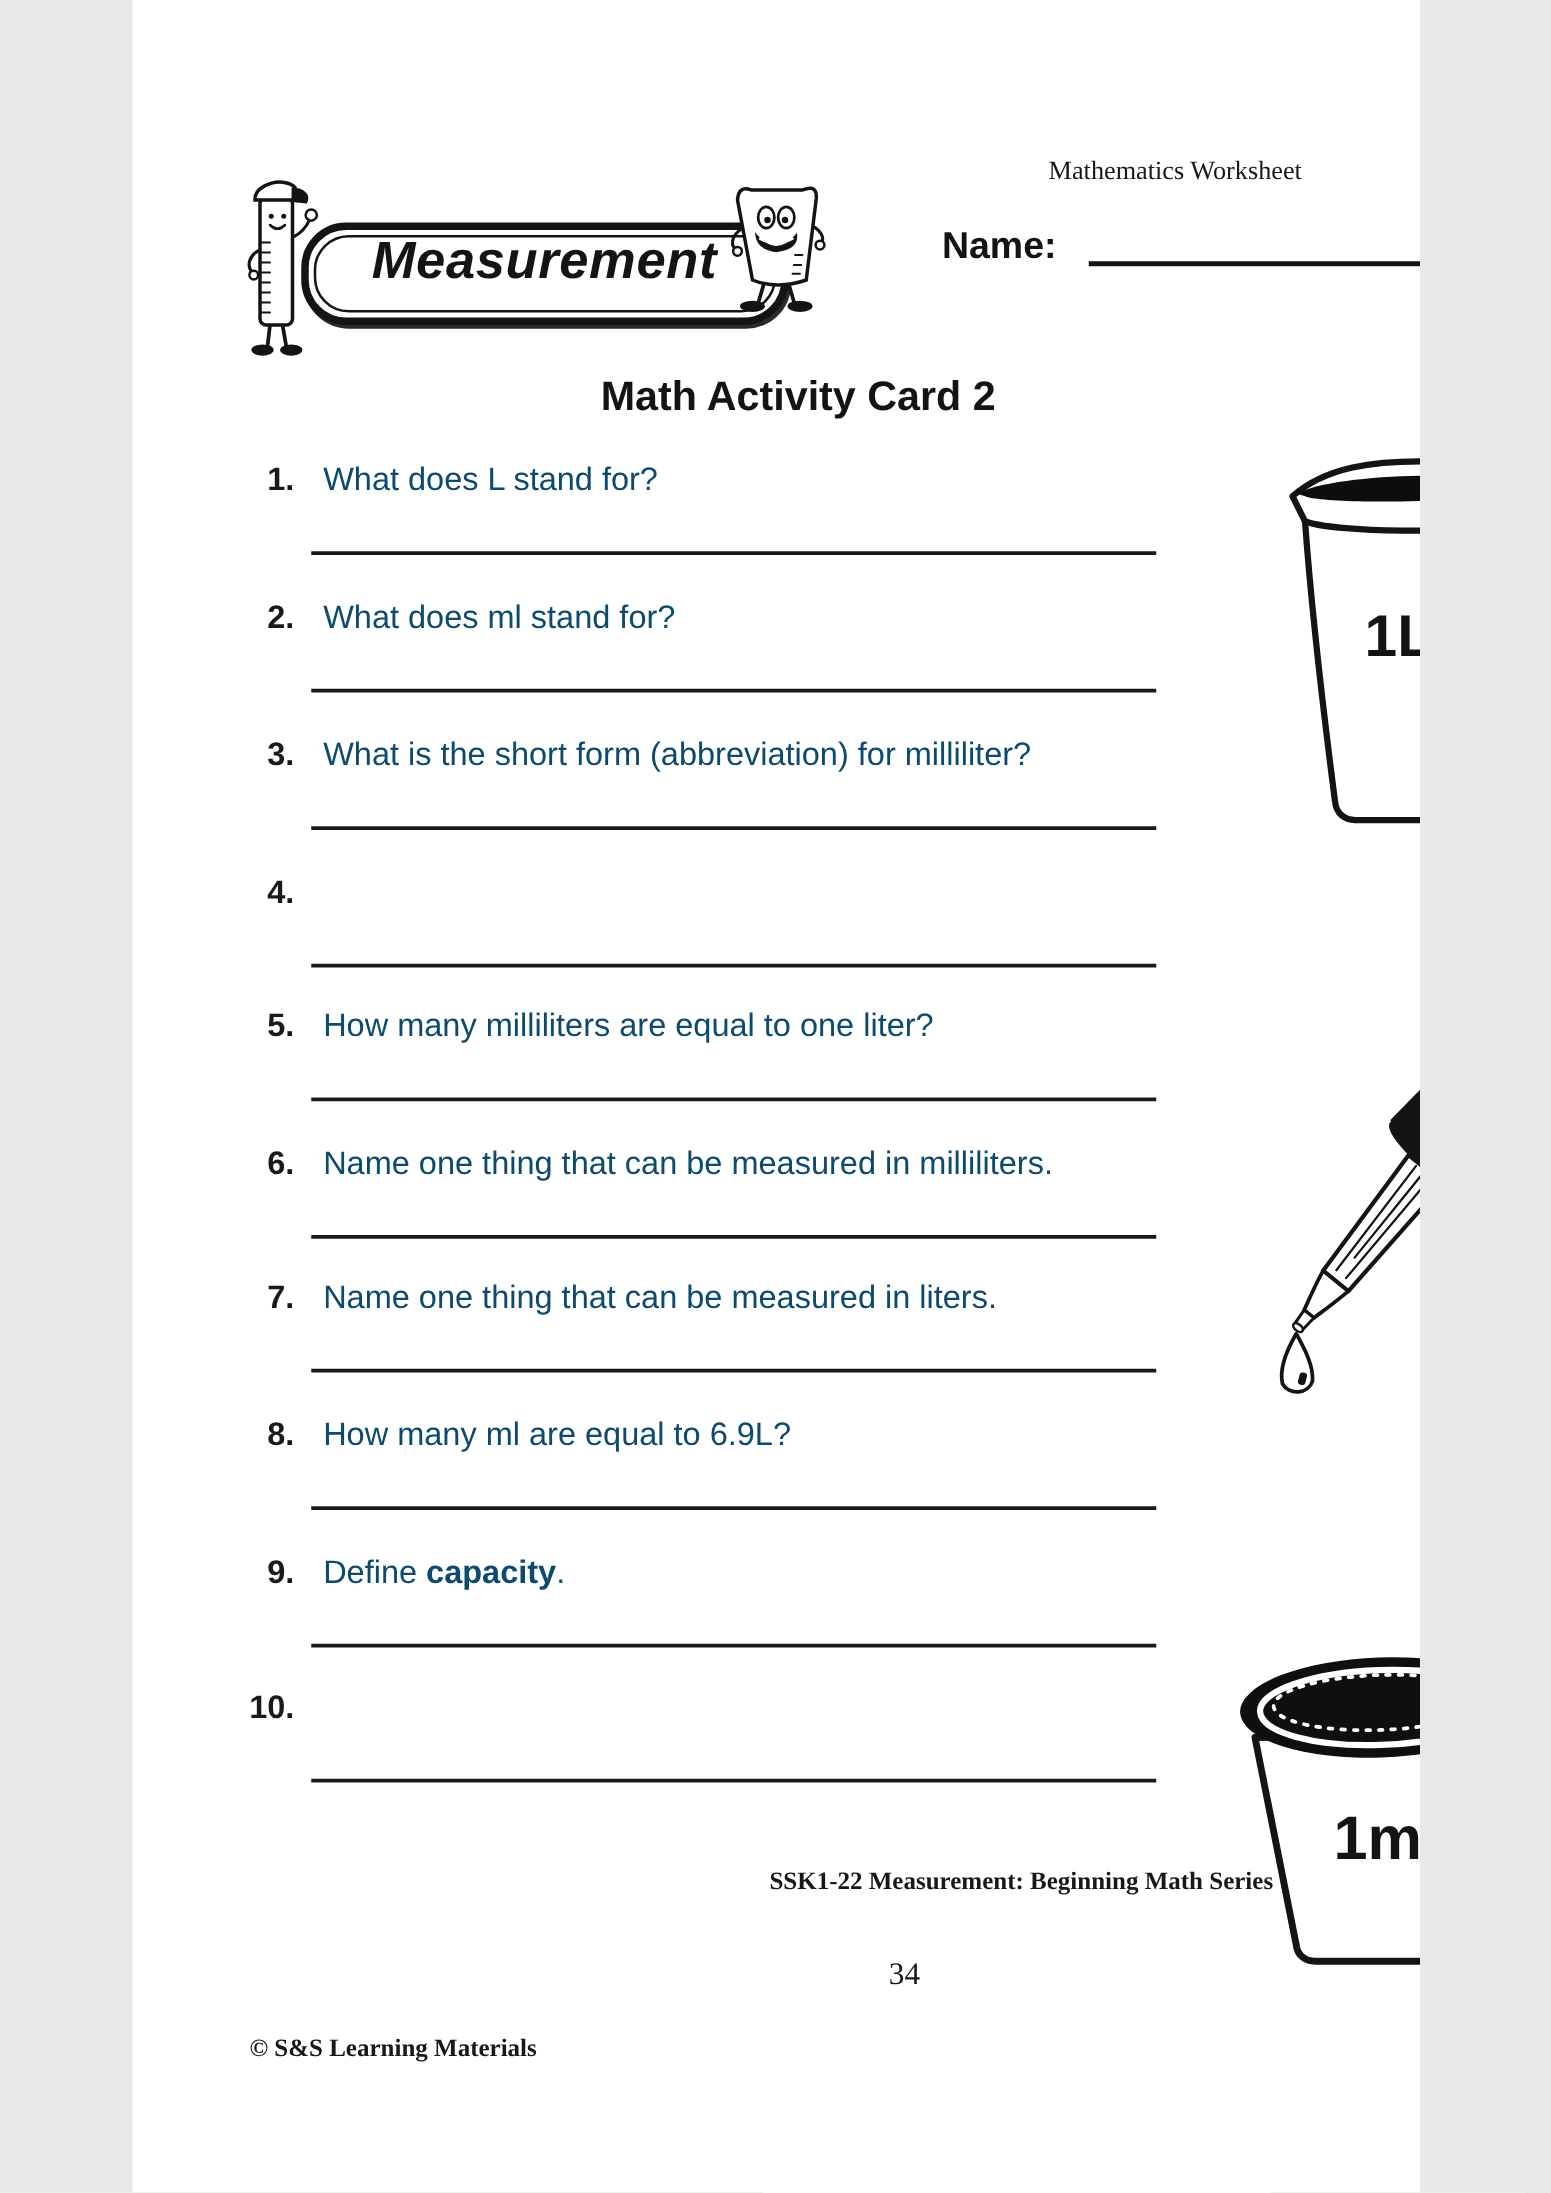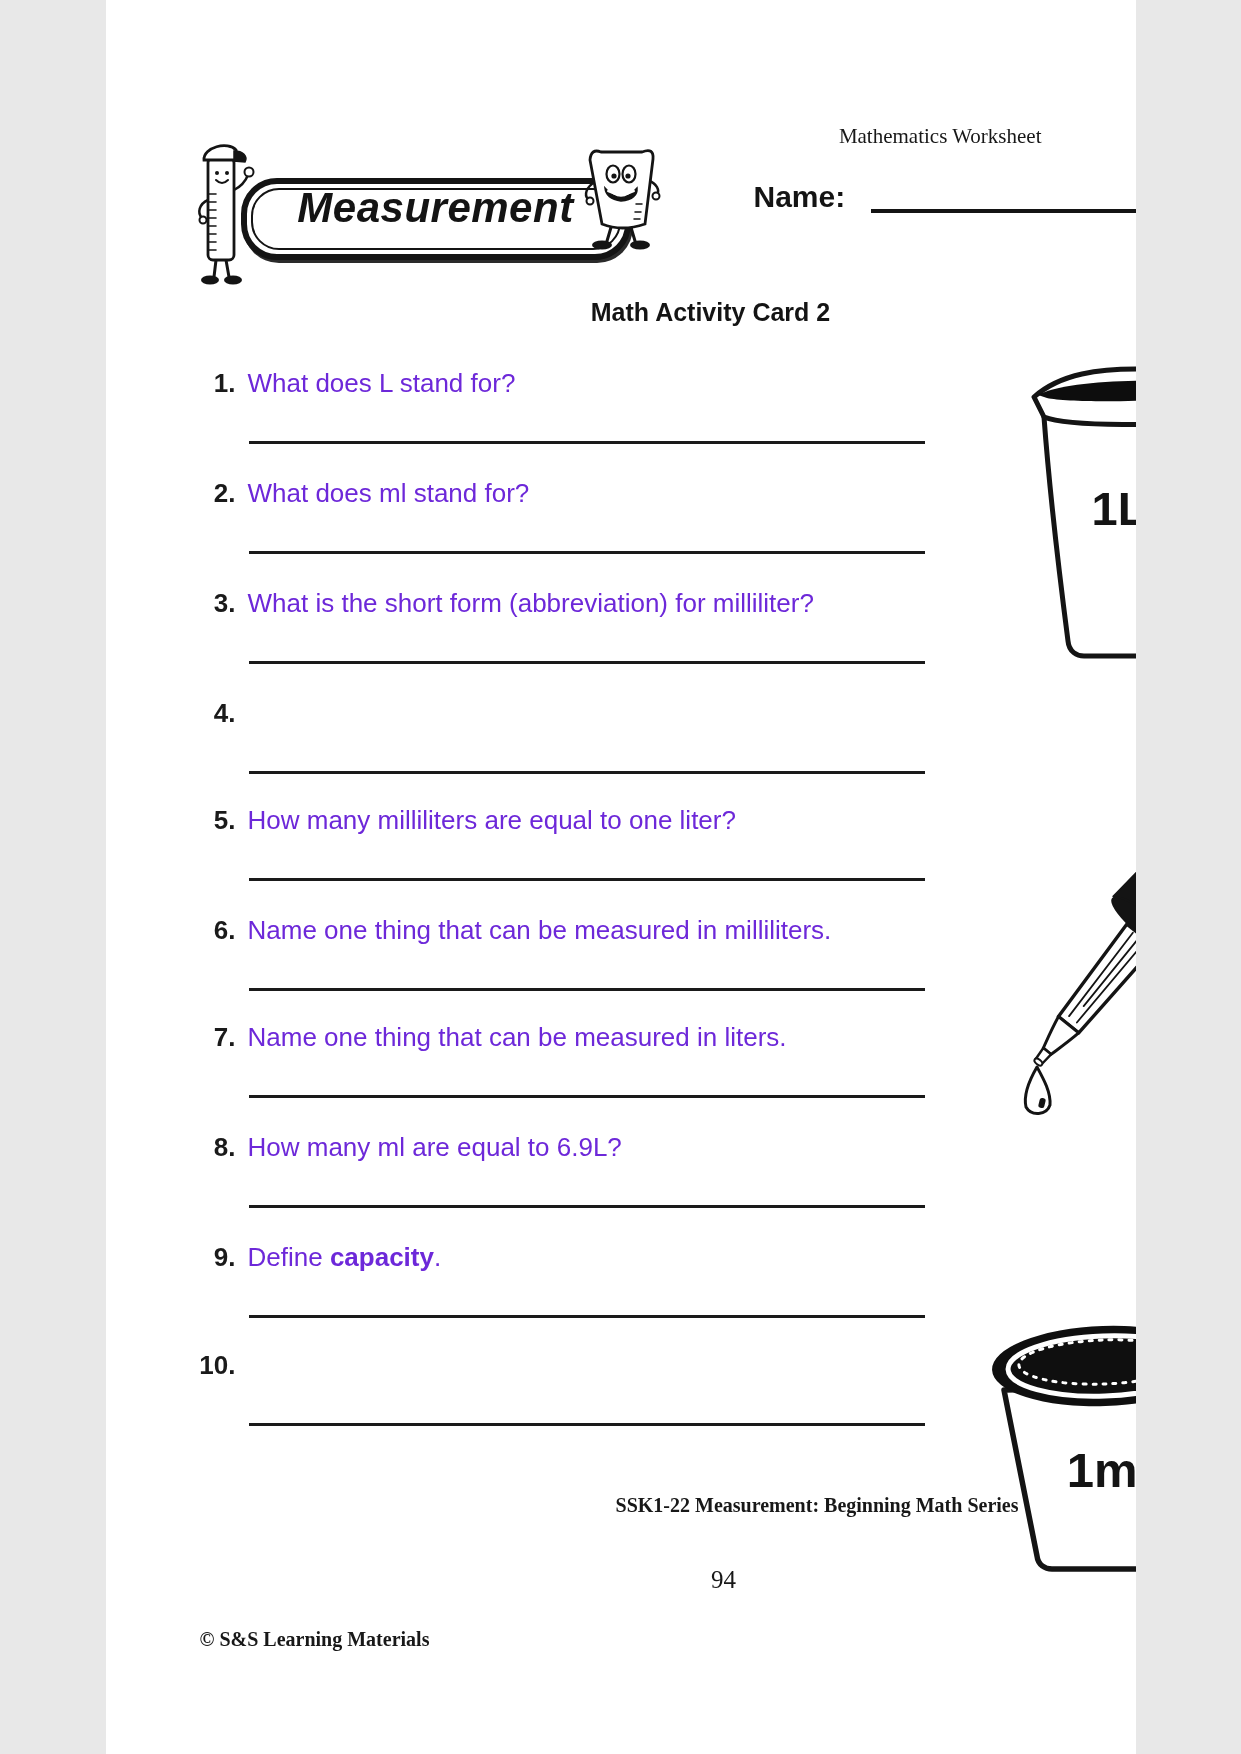--- a/index.html
+++ b/index.html
@@ -31,29 +31,29 @@
   .cupchar{left:468px;top:140px;}
   .name-label{
     position:absolute;left:648px;top:180px;font-size:30px;font-weight:bold;color:#141414;
   }
   .name-line{
     position:absolute;left:765px;top:209px;width:373px;height:0;
     border-top:4px solid #141414;
   }
   
   .card-title{
-    position:absolute;left:375px;top:298px;width:460px;text-align:center;
-    font-size:25px;font-weight:bold;color:#141414;white-space:nowrap;
+    position:absolute;left:375px;top:298px;width:460px;text-align:left;
+    font-size:33px;font-weight:bold;color:#141414;white-space:nowrap;
   }
   
   .q{position:absolute;left:85px;width:740px;height:106px;}
   .q-row{display:flex;align-items:flex-start;white-space:nowrap;}
   .q-num{display:inline-block;width:45px;text-align:right;font-weight:bold;
          font-size:26px;color:#1a1a1a;flex:0 0 45px;}
-  .q-text{margin-left:12px;font-size:26px;color:#6d28d9;}
+  .q-text{margin-left:23px;font-size:26px;color:#0c4a6e;}
   .q-line{position:absolute;left:58px;top:73px;width:676px;height:0;
           border-top:3px solid #1a1a1a;}
   
   .footer-left{
     position:absolute;left:94px;top:1628px;
     font-family:"Liberation Serif",serif;font-weight:bold;font-size:20px;color:#181818;
   }
   .footer-page{
     position:absolute;left:558px;top:1566px;width:120px;text-align:center;
     font-family:"Liberation Serif",serif;font-size:25px;color:#181818;
@@ -251,16 +251,16 @@
 
       <text x="133" y="167" text-anchor="middle" font-family="Liberation Sans, sans-serif" font-size="49" font-weight="bold" fill="#141414" stroke="none">1ml</text>
 
       <path d="M172,202 q3,-4 2,-9" fill="none" stroke-width="3"></path>
       <path d="M181,200 q6,-8 4,-17" fill="none" stroke-width="3"></path>
       <path d="M191,198 q6,-8 4,-17" fill="none" stroke-width="3"></path>
     </g>
   </svg>
 
   <div class="footer-left">© S&amp;S Learning Materials</div>
-  <div class="footer-page">94</div>
+  <div class="footer-page">34</div>
   <div class="footer-right">SSK1-22 Measurement: Beginning Math Series</div>
 
 </div>
 
 </body></html>

